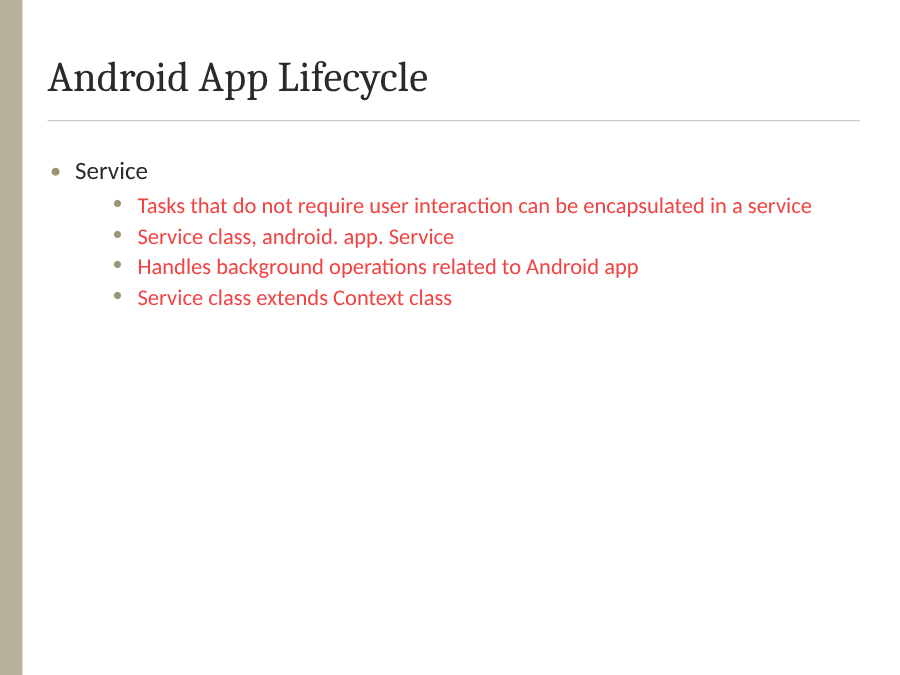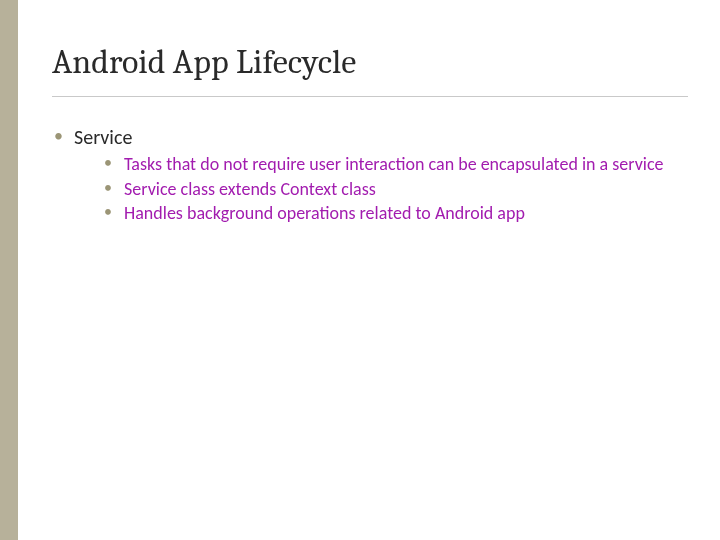--- a/index.html
+++ b/index.html
@@ -12,21 +12,21 @@
     display: flex;
   }
   .sidebar {
     width: 18px;
     height: 100%;
     background: #b7b19a;
     flex-shrink: 0;
   }
   .content {
     flex: 1;
-    padding: 42px 32px 20px 34px;
+    padding: 42px 32px 20px 20px;
     border-radius: 24px;
   }
   .title {
     font-family: Cambria, Georgia, serif;
     font-size: 34px;
     font-weight: 400;
     color: #2a2a2a;
     border-bottom: 1px solid #c9c9c9;
     padding-bottom: 14px;
     margin-bottom: 28px;
@@ -41,21 +41,21 @@
   }
   li.top-item::before {
     content: "•";
     position: absolute;
     left: 2px;
     top: 0;
     color: #9b9576;
     font-size: 18px;
   }
   li.sub-item {
-    color: #a21caf;
+    color: #ef4444;
     font-size: 18px;
     line-height: 1.25;
     position: relative;
     padding-left: 20px;
     margin-bottom: 2px;
     max-width: 580px;
   }
   li.sub-item::before {
     content: "•";
     position: absolute;
@@ -71,19 +71,20 @@
 
 <div class="slide">
   <div class="sidebar"></div>
   <div class="content">
     <h1 class="title">Android App Lifecycle</h1>
     <ul>
       <li class="top-item">
         <span>Service</span>
         <ul class="sub-list">
           <li class="sub-item"><span>Tasks that do not require user interaction can be encapsulated in a service</span></li>
+          <li class="sub-item"><span>Service class, android. app. Service</span></li>
+          <li class="sub-item"><span>Handles background operations related to Android app</span></li>
           <li class="sub-item"><span>Service class extends Context class</span></li>
-          <li class="sub-item"><span>Handles background operations related to Android app</span></li>
         </ul>
       </li>
     </ul>
   </div>
 </div>
 
 </body></html>

